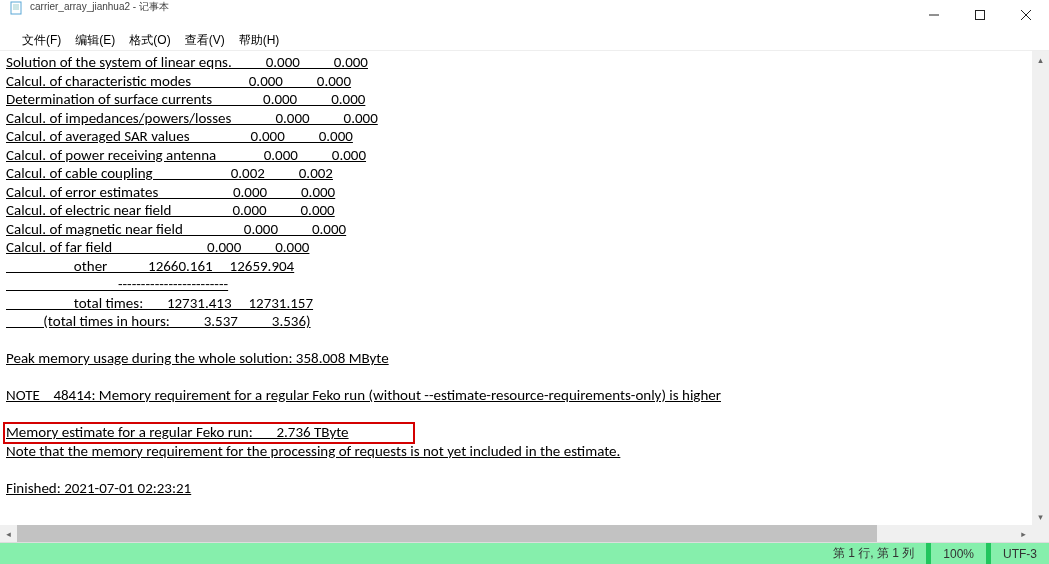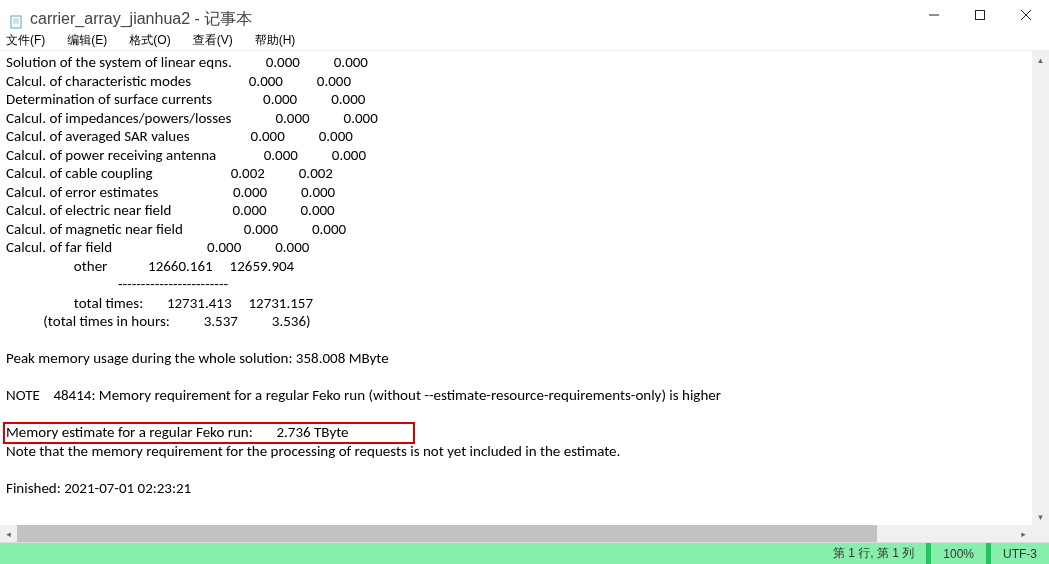--- a/index.html
+++ b/index.html
@@ -10,24 +10,24 @@
       width: 1049px;
       height: 564px;
       overflow: hidden;
       display: flex;
       flex-direction: column;
     }
     .titlebar {
       height: 30px;
       background: #fff;
       display: flex;
-      align-items: flex-end;
+      align-items: flex-start;
       padding-left: 8px;
       color: #444;
-      font-size: 16px;
+      font-size: 10px;
     }
     .titlebar-icon {
       width: 16px;
       height: 16px;
       margin-right: 6px;
       display: inline-flex;
       align-items: center;
       justify-content: center;
     }
     .titlebar-title { flex: 1; }
@@ -38,31 +38,32 @@
       display: flex;
       align-items: center;
       justify-content: center;
       color: #333;
     }
     .win-btn svg { stroke: #222; }
     .menubar {
       height: 20px;
       display: flex;
       align-items: center;
-      padding-left: 0;
-      gap: 10px;
+      padding-left: 16px;
+      gap: 2px;
       font-size: 12px;
       color: #000;
     }
     .menu-item { padding: 1px 6px; }
     .content-wrap {
       flex: 1;
       position: relative;
       overflow: hidden;
       border-top: 1px solid #eee;
+      text-decoration: underline;
     }
     .content {
       font-family: Calibri, "Segoe UI", sans-serif;
       font-size: 15px;
       line-height: 18.5px;
       padding: 2px 6px;
       white-space: pre;
       color: #000;
       height: 100%;
       overflow: hidden;

